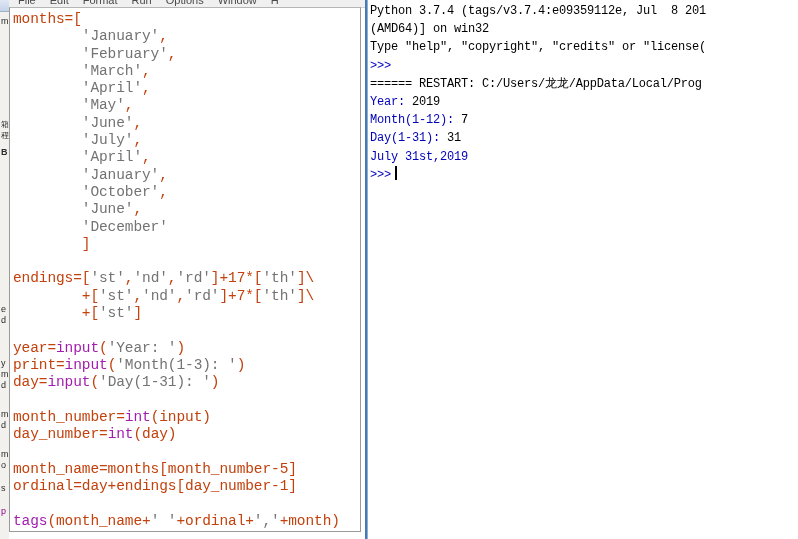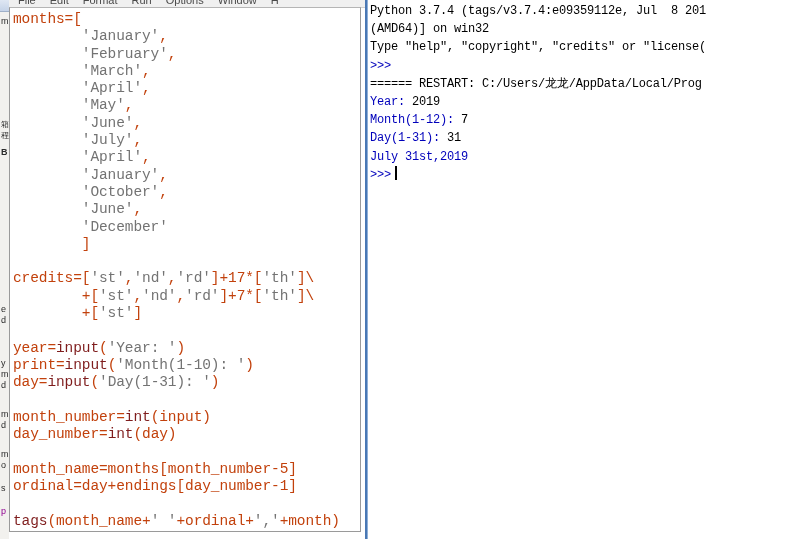--- a/index.html
+++ b/index.html
@@ -129,21 +129,21 @@
   }
   #shell-window .top-clip {
     position: absolute;
     left: 2px; top: 0;
     width: 431px; height: 2px;
     background: #ffffff;
   }
 
   
   .tok-str    { color: #737373; }
-  .tok-builtin{ color: #7f1d1d; }
+  .tok-builtin{ color: #a21caf; }
   .tok-plain  { color: #c2410c; }
   .sh-prompt  { color: #0000bb; }
   .sh-out     { color: #0000bb; }
   .sh-in      { color: #000000; }
   .sh-restart { color: #000000; }
 
   
   #shell-caret {
     display: inline-block;
     width: 2px;
@@ -190,26 +190,26 @@
 <span><span class="tok-plain">        </span><span class="tok-str">'May'</span><span class="tok-plain">,</span></span>
 <span><span class="tok-plain">        </span><span class="tok-str">'June'</span><span class="tok-plain">,</span></span>
 <span><span class="tok-plain">        </span><span class="tok-str">'July'</span><span class="tok-plain">,</span></span>
 <span><span class="tok-plain">        </span><span class="tok-str">'April'</span><span class="tok-plain">,</span></span>
 <span><span class="tok-plain">        </span><span class="tok-str">'January'</span><span class="tok-plain">,</span></span>
 <span><span class="tok-plain">        </span><span class="tok-str">'October'</span><span class="tok-plain">,</span></span>
 <span><span class="tok-plain">        </span><span class="tok-str">'June'</span><span class="tok-plain">,</span></span>
 <span><span class="tok-plain">        </span><span class="tok-str">'December'</span></span>
 <span><span class="tok-plain">        ]</span></span>
 <span></span>
-<span><span class="tok-plain">credits=[</span><span class="tok-str">'st'</span><span class="tok-plain">,</span><span class="tok-str">'nd'</span><span class="tok-plain">,</span><span class="tok-str">'rd'</span><span class="tok-plain">]+17*[</span><span class="tok-str">'th'</span><span class="tok-plain">]\</span></span>
+<span><span class="tok-plain">endings=[</span><span class="tok-str">'st'</span><span class="tok-plain">,</span><span class="tok-str">'nd'</span><span class="tok-plain">,</span><span class="tok-str">'rd'</span><span class="tok-plain">]+17*[</span><span class="tok-str">'th'</span><span class="tok-plain">]\</span></span>
 <span><span class="tok-plain">        +[</span><span class="tok-str">'st'</span><span class="tok-plain">,</span><span class="tok-str">'nd'</span><span class="tok-plain">,</span><span class="tok-str">'rd'</span><span class="tok-plain">]+7*[</span><span class="tok-str">'th'</span><span class="tok-plain">]\</span></span>
 <span><span class="tok-plain">        +[</span><span class="tok-str">'st'</span><span class="tok-plain">]</span></span>
 <span></span>
 <span><span class="tok-plain">year=</span><span class="tok-builtin">input</span><span class="tok-plain">(</span><span class="tok-str">'Year: '</span><span class="tok-plain">)</span></span>
-<span><span class="tok-plain">print=</span><span class="tok-builtin">input</span><span class="tok-plain">(</span><span class="tok-str">'Month(1-10): '</span><span class="tok-plain">)</span></span>
+<span><span class="tok-plain">print=</span><span class="tok-builtin">input</span><span class="tok-plain">(</span><span class="tok-str">'Month(1-3): '</span><span class="tok-plain">)</span></span>
 <span><span class="tok-plain">day=</span><span class="tok-builtin">input</span><span class="tok-plain">(</span><span class="tok-str">'Day(1-31): '</span><span class="tok-plain">)</span></span>
 <span></span>
 <span><span class="tok-plain">month_number=</span><span class="tok-builtin">int</span><span class="tok-plain">(input)</span></span>
 <span><span class="tok-plain">day_number=</span><span class="tok-builtin">int</span><span class="tok-plain">(day)</span></span>
 <span></span>
 <span><span class="tok-plain">month_name=months[month_number-5]</span></span>
 <span><span class="tok-plain">ordinal=day+endings[day_number-1]</span></span>
 <span></span>
 <span><span class="tok-builtin">tags</span><span class="tok-plain">(month_name+</span><span class="tok-str">' '</span><span class="tok-plain">+ordinal+</span><span class="tok-str">','</span><span class="tok-plain">+month)</span></span></pre>
   </div>

